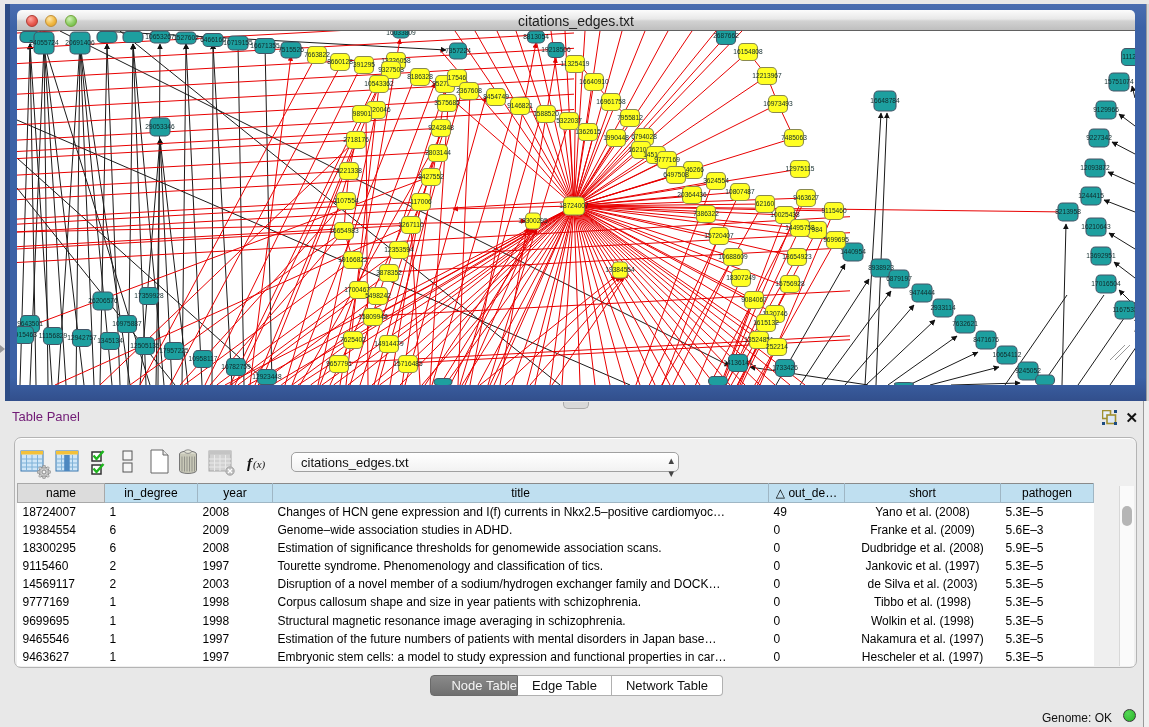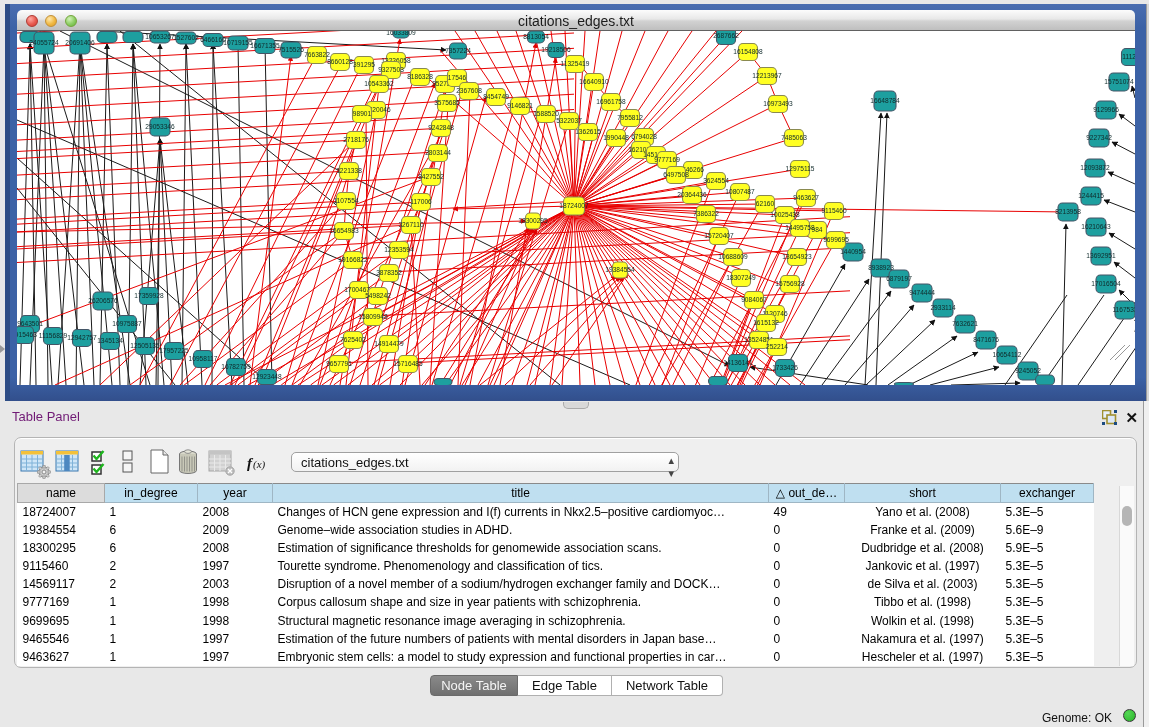--- a/index.html
+++ b/index.html
@@ -25,21 +25,21 @@
   font-size:12px; background:#fff; }
 #tbl th { height:17px; font-weight:normal; font-size:12px; border:1px solid #9fb6c4; border-top:1px solid #8a8a8a; background:#bfdff0; padding:0; }
 #tbl th.g { background:#dcdcdc; border:1px solid #a8a8a8; }
 #tbl td { height:16px; padding:0 0 0 5px; white-space:nowrap; overflow:hidden; color:#000; }
 #tbl td.c5 { text-align:center; padding:0;margin-top:48px; }
 #tbl tr { height:16px; }
 #vscroll { position:absolute; left:1104px; top:48px; width:15px; height:180px; background:#fafafa; border-left:1px solid #d8d8d8;}
 #vscroll .thumb { position:absolute; left:2px; top:20px; width:10px; height:20px; background:#b5b5b5; border-radius:5px; }
 #tabs { position:absolute; left:430px; top:274px; height:21px; font-size:13px; }
 #tabs .seg { float:left; height:21px; line-height:20px; text-align:center; box-sizing:border-box; background:#fff; border:1px solid #b0b0b0; border-left:none; color:#111; }
-#tabs .seg.first { border-left:1px solid #b0b0b0; border-radius:4px 0 0 4px; }
+#tabs .seg.first { border-left:1px solid #b0b0b0; border-radius:4px 0 0 4px;text-align:right; }
 #tabs .seg.last { border-radius:0 4px 4px 0; }
 #tabs .seg.sel { background:linear-gradient(to bottom,#8a8a8a,#6f6f6f); color:#f5f5f5; border-color:#6a6a6a; }
 #mem { position:absolute; right:37px; top:310px; font-size:12px; color:#111; }
 #memdot { position:absolute; right:13px; top:308px; width:13px; height:13px; border-radius:50%;
   background:radial-gradient(circle at 35% 30%, #55d855, #28b428); border:1.5px solid #3a3a3a; }
 #rline { position:absolute; left:1143px; top:0; width:1px; height:326px; background:#9a9a9a; }
 #rsh { position:absolute; left:1144px; top:0; width:5px; height:326px; background:#f0f0f0; }
 .floaticon { position:absolute; right:32px; top:9px; width:15px; height:15px; }
 .closex { position:absolute; right:11px; top:8px; font-size:15px; font-weight:bold; color:#111; }
 .larrow { position:absolute; left:0px; top:345px; width:0; height:0; border-top:4px solid transparent; border-bottom:4px solid transparent; border-left:5px solid #9a9a9a; }
@@ -696,39 +696,39 @@
           <col style="width:93px">
         </colgroup>
       <tbody>
           <tr>
             <th class="g">name</th>
             <th>in_degree</th>
             <th>year</th>
             <th>title</th>
             <th>△ out_de…</th>
             <th>short</th>
-            <th>exchanger</th>
+            <th>pathogen</th>
           </tr>
 <tr>
             <td class="c0">18724007</td>
             <td class="c1">1</td>
             <td class="c2">2008</td>
             <td class="c3">Changes of HCN gene expression and I(f) currents in Nkx2.5–positive cardiomyoc…</td>
             <td class="c4">49</td>
             <td class="c5">Yano et al. (2008)</td>
             <td class="c6">5.3E–5</td>
           </tr>
 <tr>
             <td class="c0">19384554</td>
             <td class="c1">6</td>
             <td class="c2">2009</td>
             <td class="c3">Genome–wide association studies in ADHD.</td>
             <td class="c4">0</td>
             <td class="c5">Franke et al. (2009)</td>
-            <td class="c6">5.6E–9</td>
+            <td class="c6">5.6E–3</td>
           </tr>
 <tr>
             <td class="c0">18300295</td>
             <td class="c1">6</td>
             <td class="c2">2008</td>
             <td class="c3">Estimation of significance thresholds for genomewide association scans.</td>
             <td class="c4">0</td>
             <td class="c5">Dudbridge et al. (2008)</td>
             <td class="c6">5.9E–5</td>
           </tr>

